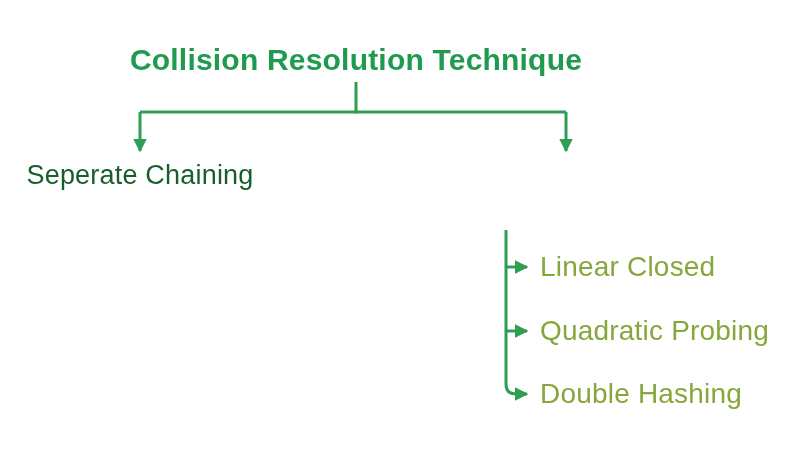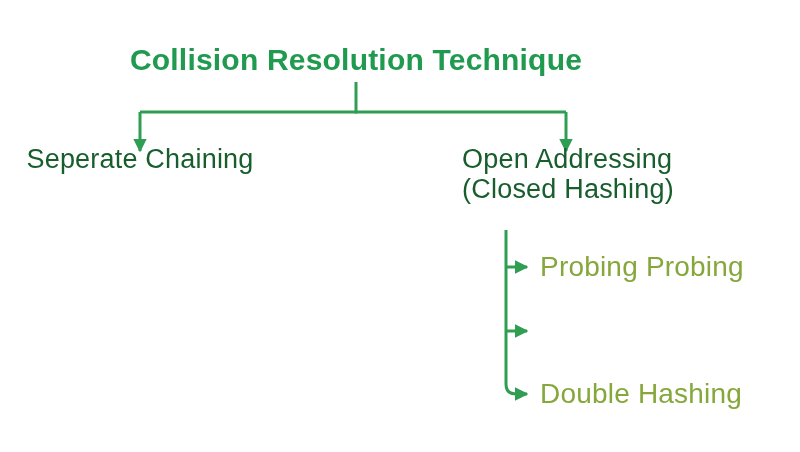--- a/index.html
+++ b/index.html
@@ -23,23 +23,23 @@
   .connector-svg{position:absolute;left:0;top:0;}
   .connector{stroke:var(--line-green);stroke-width:3;fill:none;}
   .arrowhead{fill:var(--line-green);}
   .title{
     position:absolute;top:43px;left:356px;
     transform:translateX(-50%);
     font-size:30px;font-weight:700;letter-spacing:.2px;
     color:var(--title-green);white-space:nowrap;
   }
   .node{
-    position:absolute;top:144px;
+    position:absolute;top:160px;
     transform:translateX(-50%);
-    text-align:left;
+    text-align:right;
     font-size:27px;line-height:30px;letter-spacing:.2px;
     color:var(--node-green);white-space:nowrap;
   }
   .node-left{left:140px;}
   .node-right{left:568px;}
   .leaf{
     position:absolute;left:540px;
     font-size:28px;line-height:32px;letter-spacing:.2px;
     color:var(--leaf-green);white-space:nowrap;
   }
@@ -71,22 +71,19 @@
     <path class="connector" d="M506 267 H527" marker-end="url(#arrow)"></path>
     <path class="connector" d="M506 331 H527" marker-end="url(#arrow)"></path>
   </svg>
 
   <h1 class="title">Collision Resolution Technique</h1>
 
   <div class="node node-left">
     <div>Seperate Chaining</div>
   </div>
 
-  <div class="node node-right">
-    <div>Open Addressing</div>
-    <div>(Closed Hashing)</div>
-  </div>
 
-  <div class="leaf leaf-0">Probing Probing</div>
+  <div class="leaf leaf-0">Linear Closed</div>
+  <div class="leaf leaf-1">Quadratic Probing</div>
   <div class="leaf leaf-2">Double Hashing</div>
 
 
 </div>
 
 </body></html>

